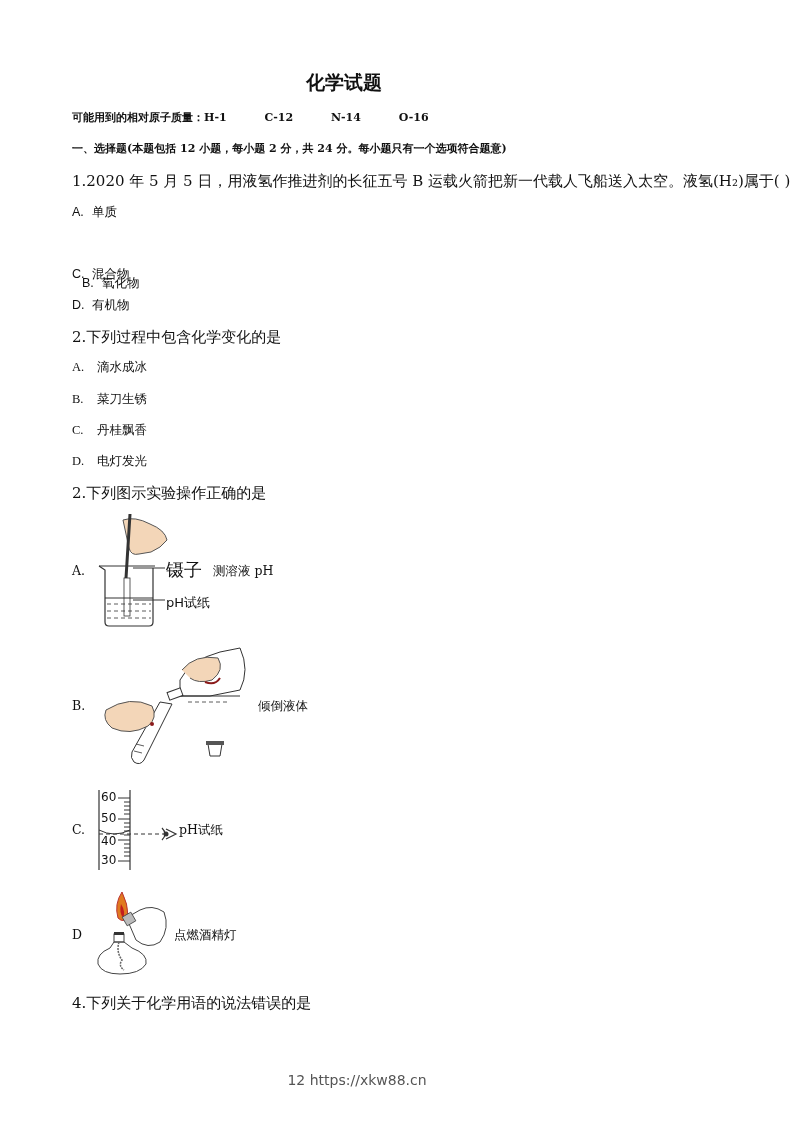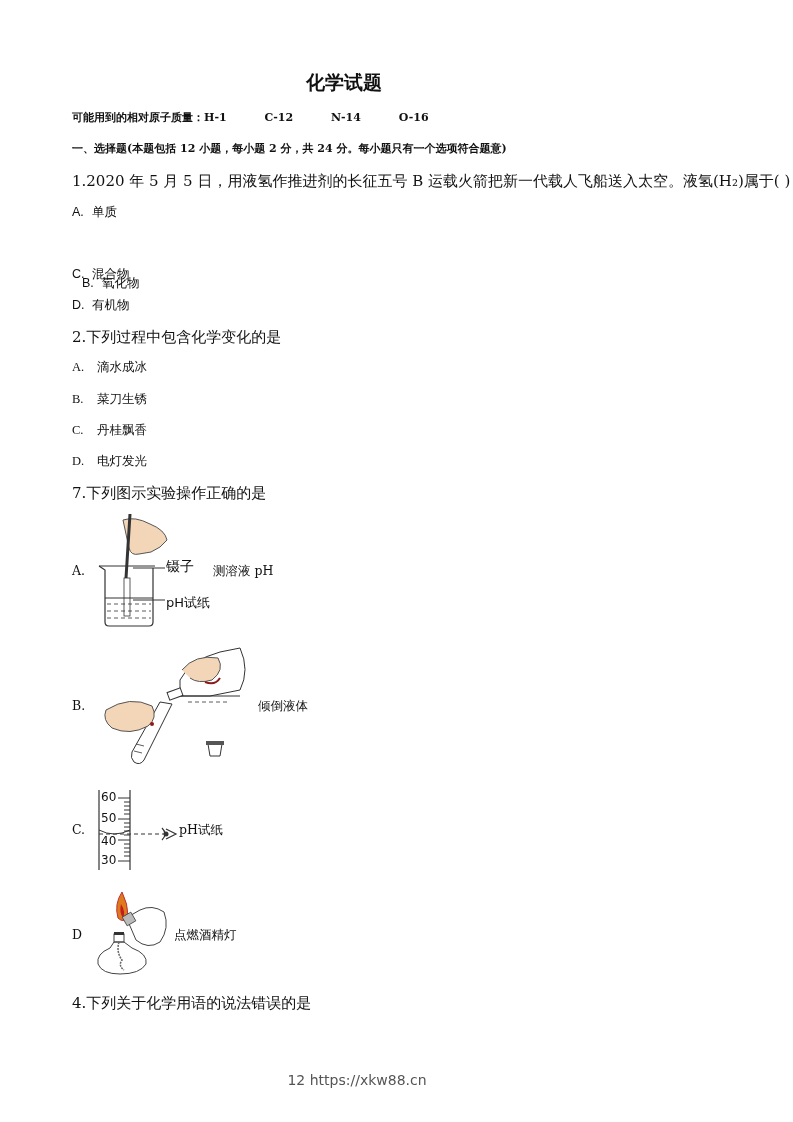--- a/index.html
+++ b/index.html
@@ -36,39 +36,39 @@
 <div class="abs opt" style="left:82px;top:235px;margin-top:40px;"><span class="lbl">B.</span><span>氧化物</span></div>
 <div class="abs opt" style="left:72px;top:266px;"><span class="lbl">C.</span><span>混合物</span></div>
 <div class="abs opt" style="left:72px;top:297px;"><span class="lbl">D.</span><span>有机物</span></div>
 
 <div class="abs line" style="left:72px;top:328px;">2.下列过程中包含化学变化的是</div>
 <div class="abs opt" style="left:72px;top:359px;"><span class="lbl serif">A.</span><span>滴水成冰</span></div>
 <div class="abs opt" style="left:72px;top:391px;"><span class="lbl serif">B.</span><span>菜刀生锈</span></div>
 <div class="abs opt" style="left:72px;top:422px;"><span class="lbl serif">C.</span><span>丹桂飘香</span></div>
 <div class="abs opt" style="left:72px;top:453px;"><span class="lbl serif">D.</span><span>电灯发光</span></div>
 
-<div class="abs line" style="left:72px;top:484px;">7.下列图示实验操作正确的是</div>
+<div class="abs line" style="left:72px;top:484px;">2.下列图示实验操作正确的是</div>
 
 <div class="abs opt" style="left:72px;top:563px;">A.</div>
 <svg style="left:95px;top:512px;" width="130" height="118">
   <path d="M28 8 Q40 4 55 12 Q70 18 72 28 Q66 36 56 40 L44 42 Q36 44 34 36 Z" fill="#f3d6b8" stroke="#555" stroke-width="1"></path>
   <line x1="35" y1="2" x2="31" y2="66" stroke="#333" stroke-width="3"></line>
   <path d="M4 54 L10 58 L10 110 Q10 114 14 114 L54 114 Q58 114 58 110 L58 56" fill="none" stroke="#333" stroke-width="1.2"></path>
   <line x1="4" y1="54" x2="60" y2="54" stroke="#333" stroke-width="1"></line>
   <rect x="29" y="66" width="6" height="38" fill="#fff" stroke="#333" stroke-width="0.8"></rect>
   <line x1="10" y1="86" x2="58" y2="86" stroke="#333" stroke-width="1"></line>
   <g stroke="#333" stroke-width="0.8" stroke-dasharray="4,3">
     <line x1="12" y1="92" x2="56" y2="92"></line>
       <line x1="12" y1="99" x2="56" y2="99"></line>
       <line x1="12" y1="106" x2="56" y2="106"></line>
   </g>
   <line x1="38" y1="56" x2="70" y2="56" stroke="#333" stroke-width="1"></line>
   <line x1="38" y1="88" x2="70" y2="88" stroke="#333" stroke-width="1"></line>
 </svg>
-<div class="abs cap" style="left:166px;top:558px;font-family:'DejaVu Sans',sans-serif;font-size:14px;">镊子</div>
+<div class="abs cap" style="left:166px;top:558px;font-family:'DejaVu Sans',sans-serif;font-size:18px;">镊子</div>
 <div class="abs cap" style="left:166px;top:594px;font-family:'DejaVu Sans',sans-serif;font-size:13px;">pH试纸</div>
 <div class="abs cap" style="left:213px;top:563px;">测溶液 pH</div>
 
 <div class="abs opt" style="left:72px;top:698px;">B.</div>
 <svg style="left:100px;top:640px;" width="150" height="125">
   <path d="M80 40 Q90 20 120 12 L140 8 Q150 30 140 50 L110 56 L80 56 Z" fill="none" stroke="#333" stroke-width="1"></path>
   <path d="M82 30 Q95 14 118 18 Q125 30 112 40 Q98 44 90 38" fill="#f3d6b8" stroke="#555" stroke-width="1"></path>
   <path d="M105 42 Q115 46 120 38" stroke="#8b1a1a" stroke-width="2" fill="none"></path>
   <line x1="80" y1="56" x2="140" y2="56" stroke="#333" stroke-width="1"></line>
   <line x1="88" y1="62" x2="130" y2="62" stroke="#333" stroke-width="0.8" stroke-dasharray="4,3"></line>

